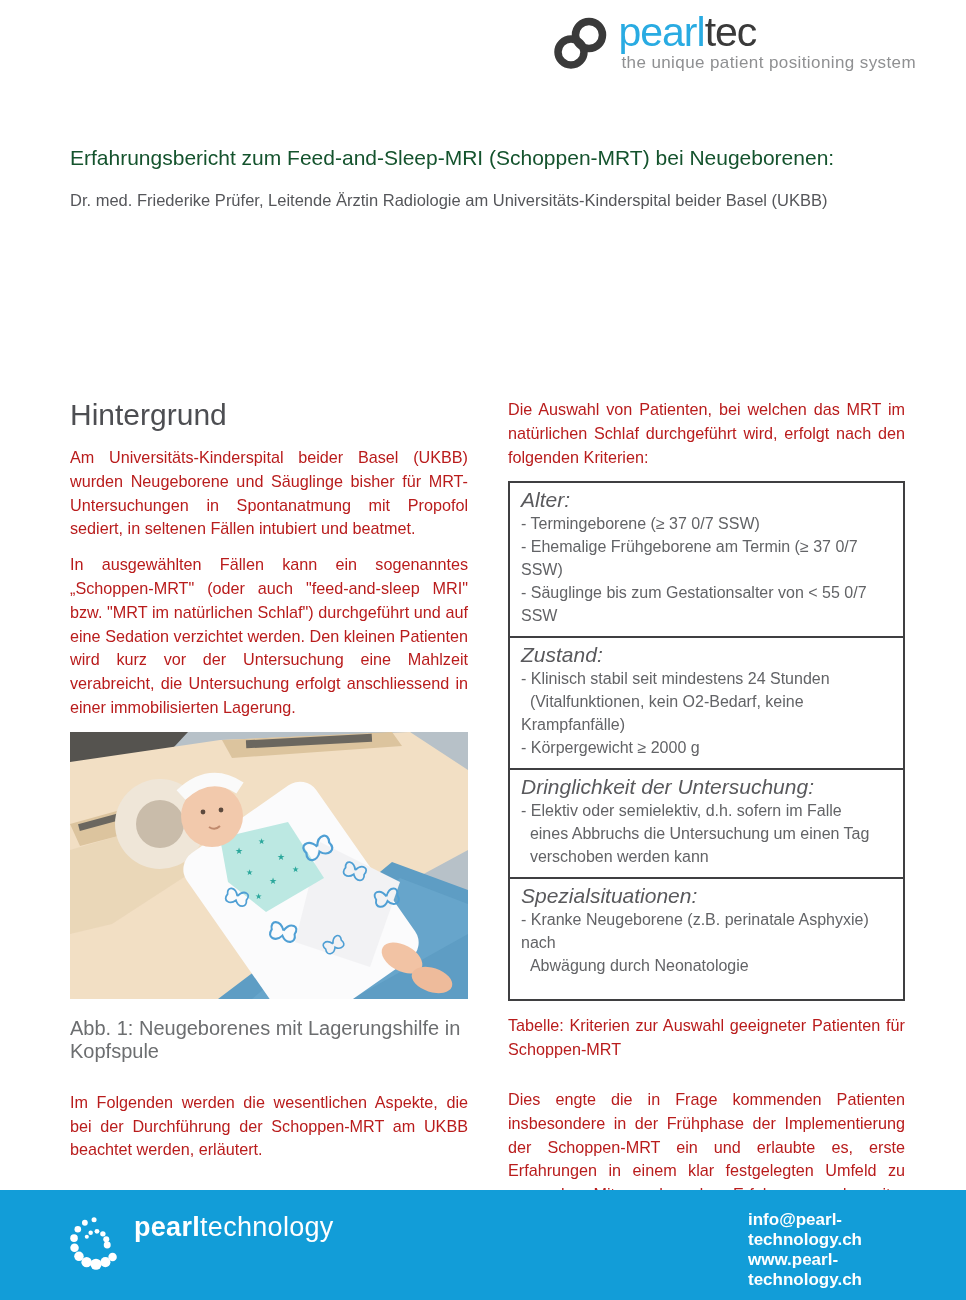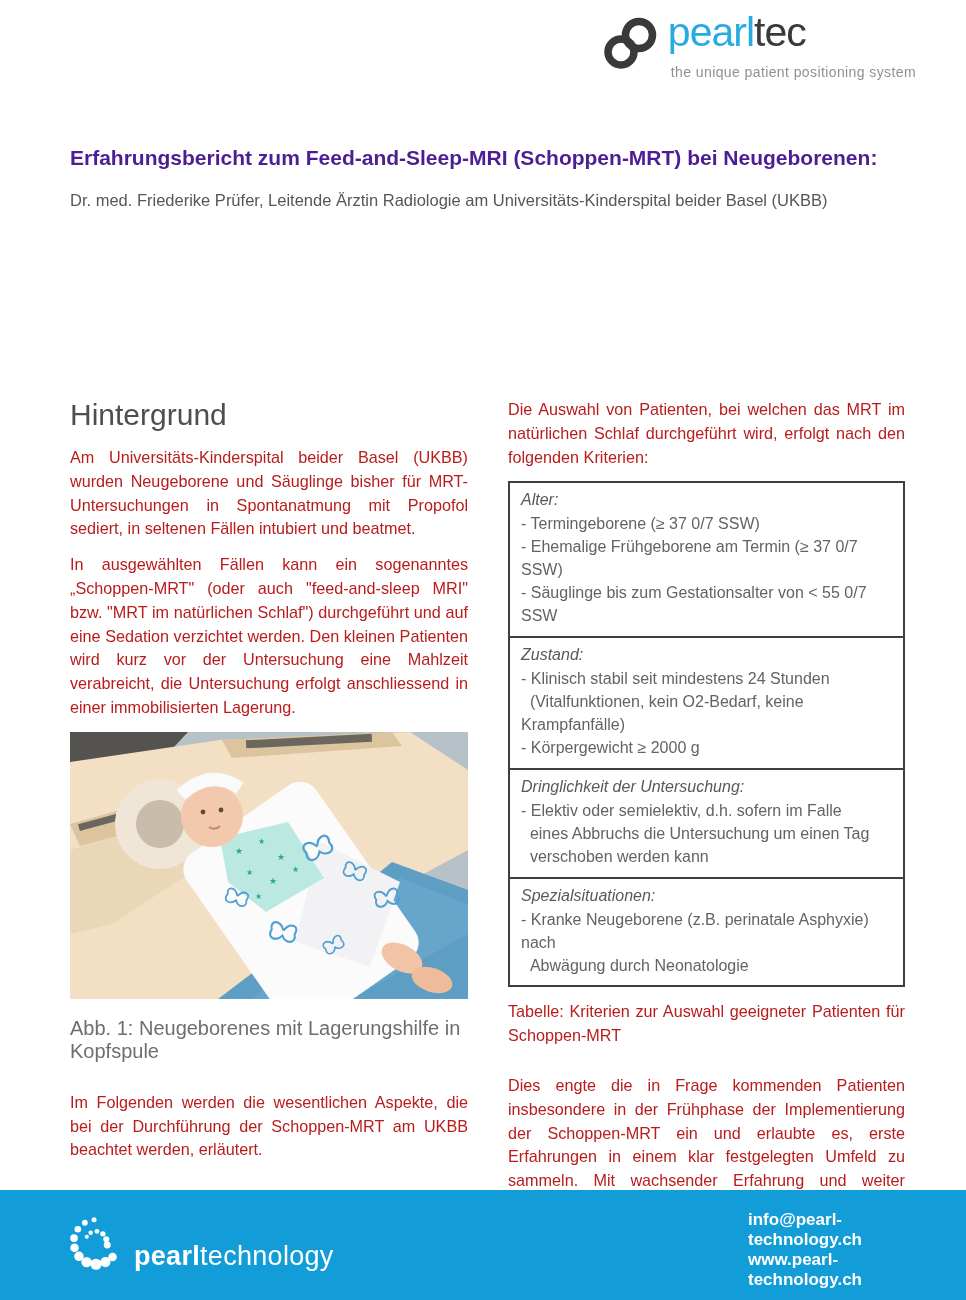--- a/index.html
+++ b/index.html
@@ -11,25 +11,25 @@
   }
 
   
   .header { position:absolute; top:12px; right:50px; }
   .brand { display:flex; align-items:flex-start; }
   .brand-icon { margin-top:4px; margin-right:6px; }
   .brand-text { line-height:1; }
   .brand-word { font-size:41px; font-weight:400; letter-spacing:-1px; }
   .brand-word .blue { color:#29abe2; }
   .brand-word .dark { color:#3a3a3a; }
-  .brand-tagline { font-size:14px; color:#8f9092; letter-spacing:.4px; margin-top:12px; padding-left:3px; }
+  .brand-tagline { font-size:17px; color:#8f9092; letter-spacing:.4px; margin-top:1px; padding-left:3px; }
 
   
   .title-block { position:absolute; left:70px; top:146px; width:835px; }
-  .kicker { font-size:21px; font-weight:700; color:#4c1d95; margin-bottom:21px; }
+  .kicker { font-size:21px; font-weight:400; color:#14532d; margin-bottom:21px; }
   h1 { font-size:30px; font-weight:300; color:#4d4e52; line-height:38px; }
   .author { margin-top:16px; font-size:16.5px; font-weight:300; color:#55565a; }
 
   
   .col { position:absolute; top:398px; }
   .col-left  { left:70px;  width:398px; }
   .col-right { left:508px; width:397px; }
   h2 { font-size:30px; font-weight:300; color:#4d4e52; margin-bottom:14px; }
   .col p {
     font-size:16.2px; line-height:23.8px; color:#b91c1c;
@@ -39,32 +39,32 @@
 
   
   figure { margin-top:2px; }
   .photo { display:block; width:398px; height:267px; }
   figcaption { margin-top:18px; font-size:20px; color:#6c6e70; font-weight:300; }
   .p-after-figure { margin-top:28px; }
 
   
   .criteria-table { border:2px solid #3f3f41; margin-top:2px; }
   .crit-row { border-bottom:2px solid #3f3f41; padding:5px 11px 9px 11px; }
-  .crit-row:last-child { border-bottom:none; padding-bottom:8px; }
-  .crit-title { font-style:italic; font-size:16px; color:#59595c; line-height:24px; font-weight:300; }
+  .crit-row:last-child { border-bottom:none; padding-bottom:22px; }
+  .crit-title { font-style:italic; font-size:21px; color:#59595c; line-height:24px; font-weight:300; }
   .crit-line { font-size:16px; color:#626366; line-height:23px; font-weight:300; }
   .table-caption { margin-top:13px; }
   .closing { margin-top:26px; }
 
   
   .footer {
     position:absolute; left:0; bottom:0; width:966px; height:110px;
     background:#129dd8; color:#ffffff;
   }
-  .f-brand { position:absolute; left:66px; top:22px; display:flex; align-items:flex-end; }
+  .f-brand { position:absolute; left:66px; top:22px; display:flex; align-items:flex-start; }
   .f-dots { margin-right:8px; }
   .f-word { font-size:27px; letter-spacing:.3px; }
   .f-word .w-bold { font-weight:700; }
   .f-word .w-light { font-weight:300; }
   .f-contact { position:absolute; left:748px; top:20px; width:200px; }
   .f-contact a { display:block; color:#ffffff; text-decoration:none; font-size:17px; font-weight:700; line-height:20px; }
   .f-ref { margin-top:17px; font-size:11px; font-weight:400; color:#eaf6fc; }
 </style>
 </head>
 <body>

